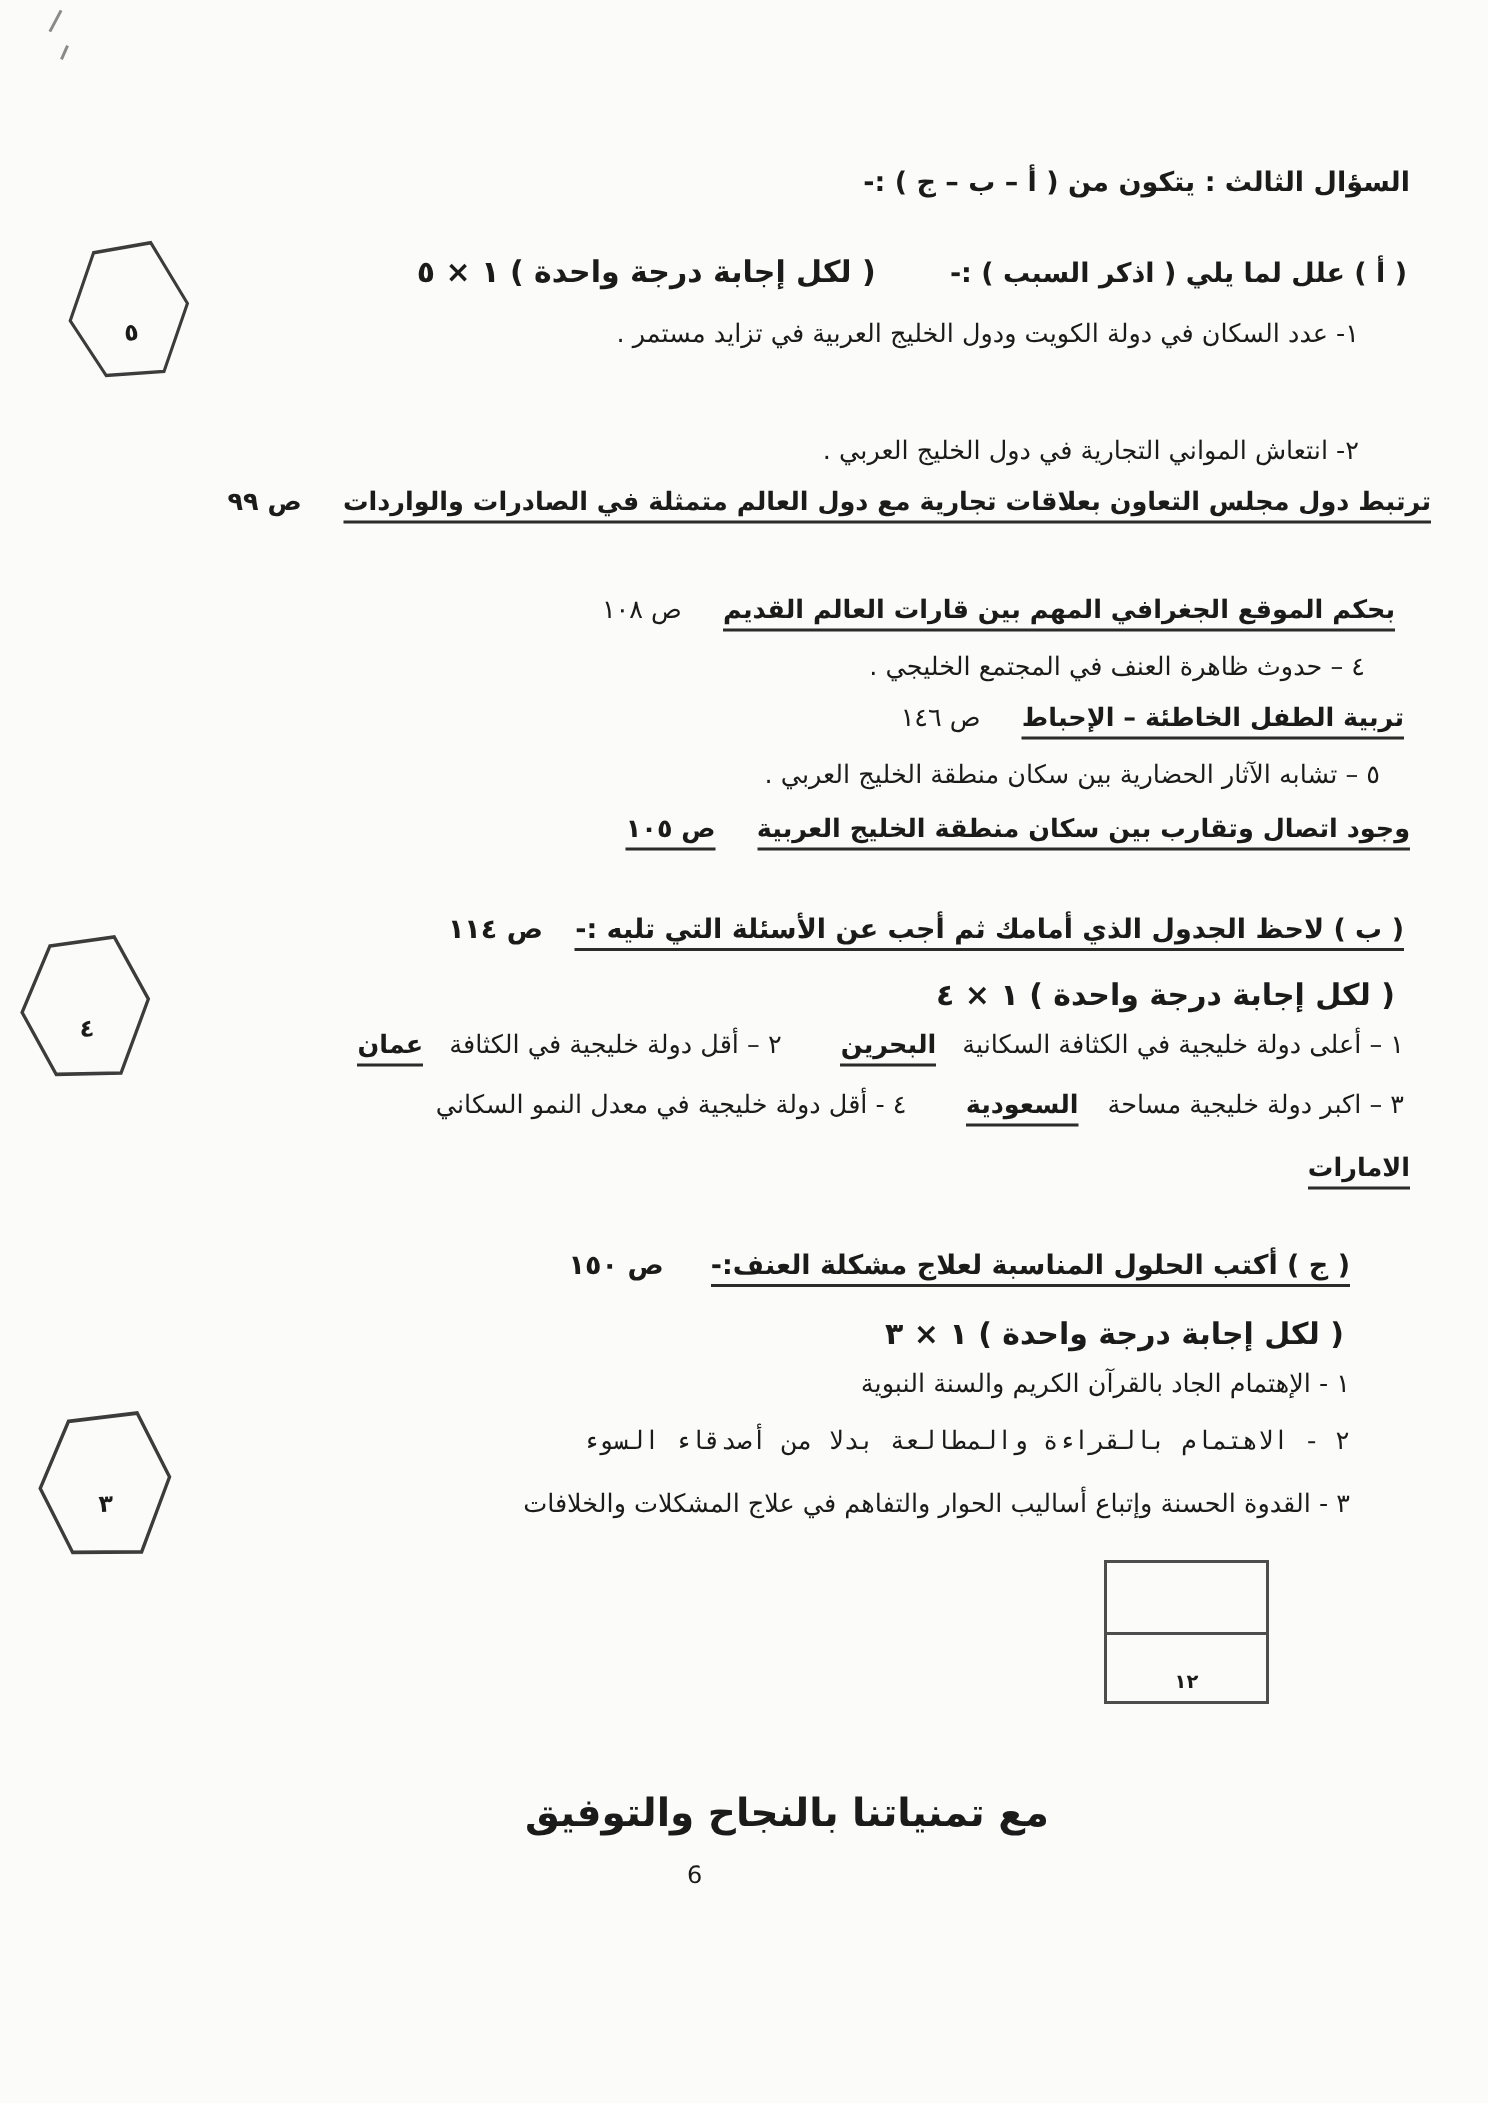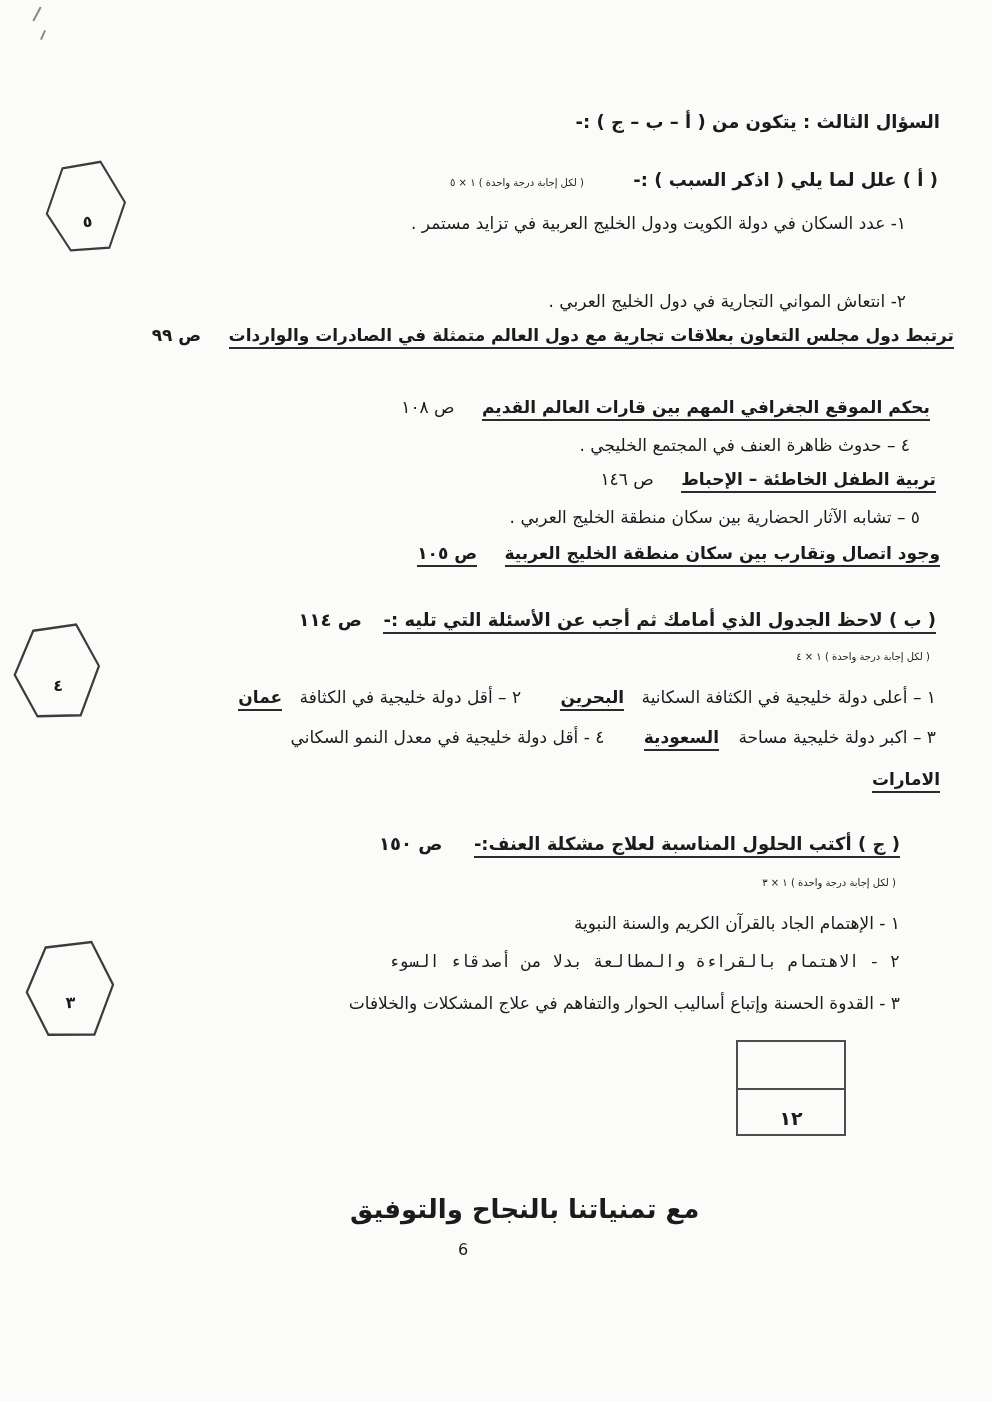--- a/index.html
+++ b/index.html
@@ -6,33 +6,33 @@
   html,body { background:#e9e9e9; }
   body { font-family:"DejaVu Sans", sans-serif; }
   .sheet {
     position:relative; width:992px; height:1402px; margin:0 auto;
     background:#fbfbf9; color:#1b1b1b; direction:rtl; overflow:hidden;
   }
   .line { position:absolute; white-space:nowrap; font-size:17px; line-height:1.35; }
   .b { font-weight:bold; }
   .hdr { font-size:18px; font-weight:bold; }
   .ul { font-weight:bold; border-bottom:2px solid #2b2b2b; padding-bottom:2px; }
-  .marks { font-size:10px; font-weight:normal;margin-left:24px; }
+  .marks { font-size:20px; font-weight:bold;margin-left:24px; }
   .ref { margin-right:22px; }
   .gap { margin-right:34px; }
   
   .hex { position:absolute; }
   .hex svg { position:absolute; inset:0; width:100%; height:100%; }
   .hex-num { position:absolute; inset:0; display:flex; align-items:center; justify-content:center;
              font-weight:bold; font-size:16px; padding-top:24px; }
   
   .score-box { position:absolute; border:2px solid #4d4d4d; background:#fbfbf9; }
   .score-div { position:absolute; left:0; right:0; top:50%; border-top:2px solid #4d4d4d; }
   .score-val { position:absolute; left:0; right:0; bottom:5px; text-align:center;
-               font-size:19px; font-weight:bold; }
+               font-size:13px; font-weight:bold; }
   .closing { position:absolute; font-size:26px; font-weight:bold; white-space:nowrap;margin-top:48px; }
   .pagenum { position:absolute; font-size:16px; direction:ltr; }
   .artifact { position:absolute; background:#8a8a8a; }
 </style>
 </head>
 <body>
 
 <div class="sheet">
 
   <div class="artifact" style="left:36px; top:6px; width:2px; height:16px; transform:rotate(28deg);"></div>

